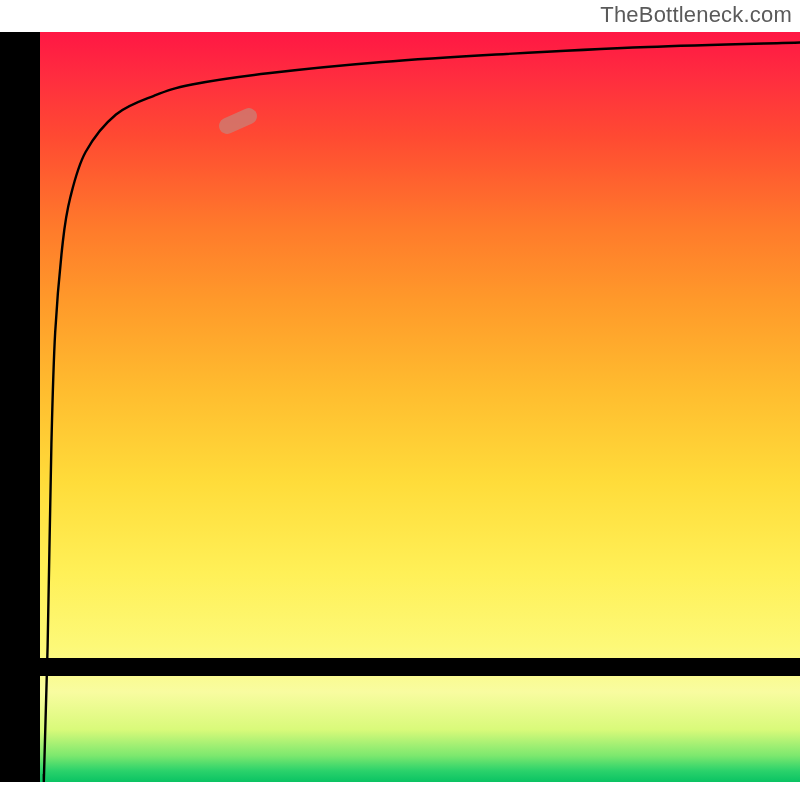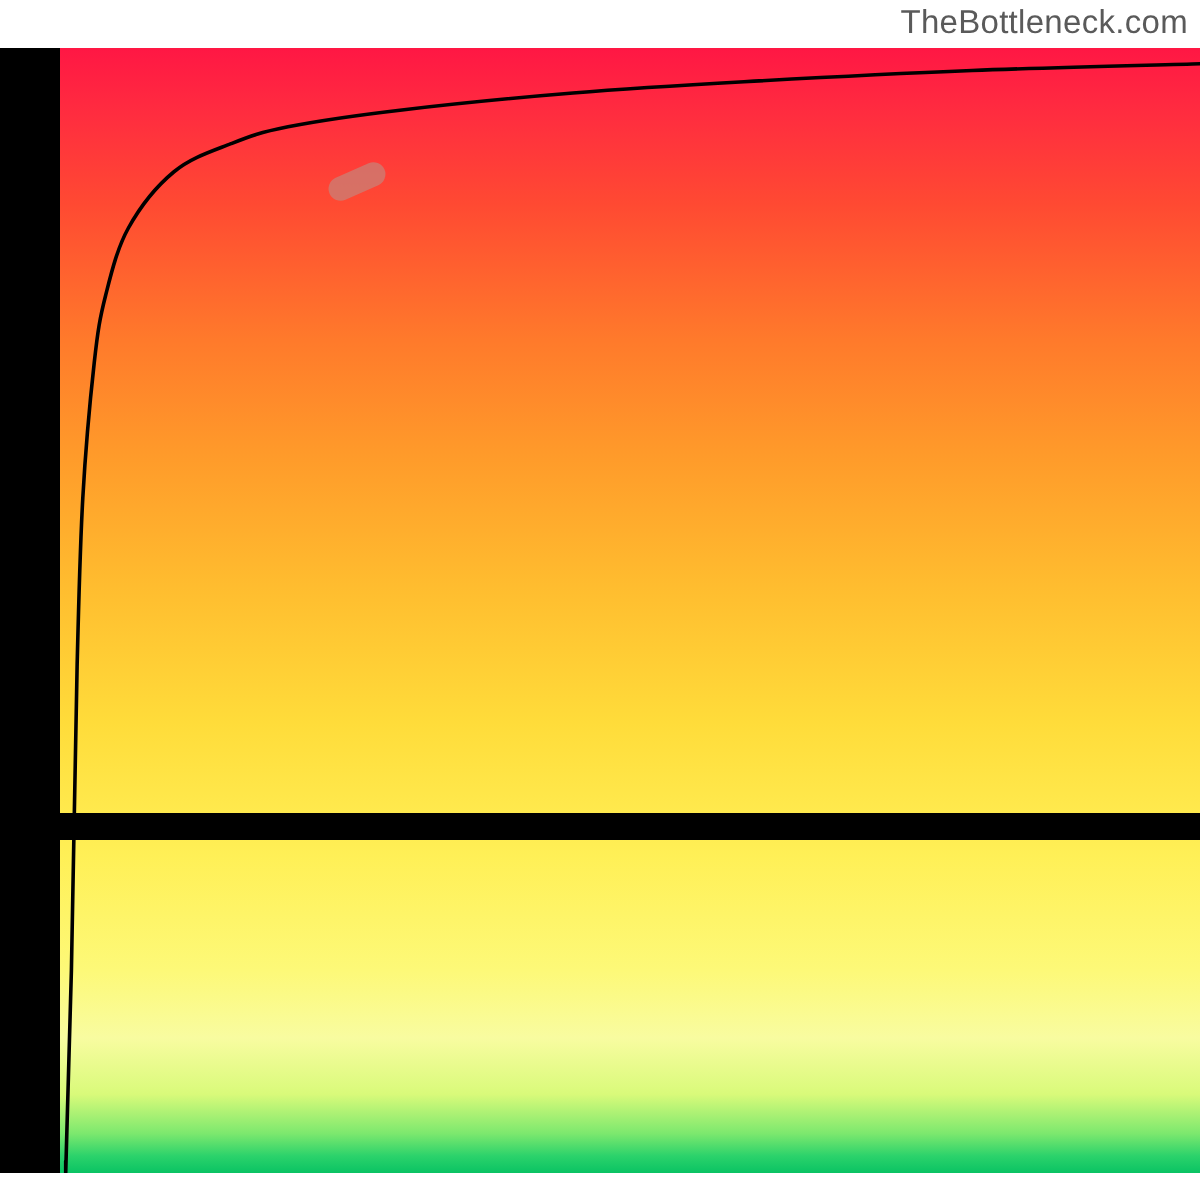--- a/index.html
+++ b/index.html
@@ -7,21 +7,21 @@
     padding: 0;
     width: 800px;
     height: 800px;
     overflow: hidden;
     background: #ffffff;
     font-family: Arial, Helvetica, sans-serif;
   }
   .canvas {
     position: relative;
     width: 800px;
-    height: 560px;
+    height: 676px;
   }
   .watermark {
     position: absolute;
     top: 2px;
     right: 8px;
     font-size: 22px;
     font-weight: 500;
     color: #5a5a5a;
     letter-spacing: 0.2px;
     z-index: 20;

